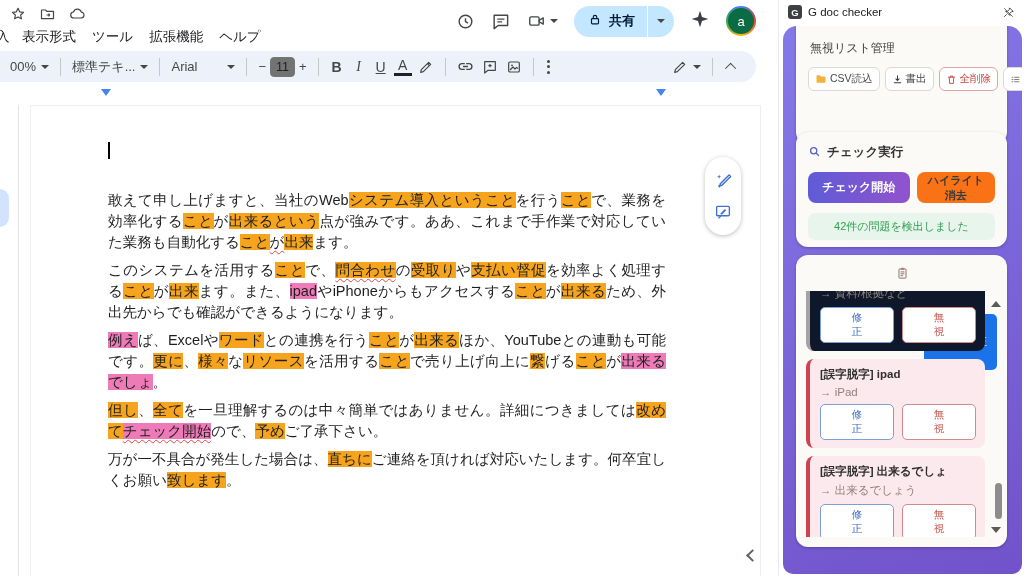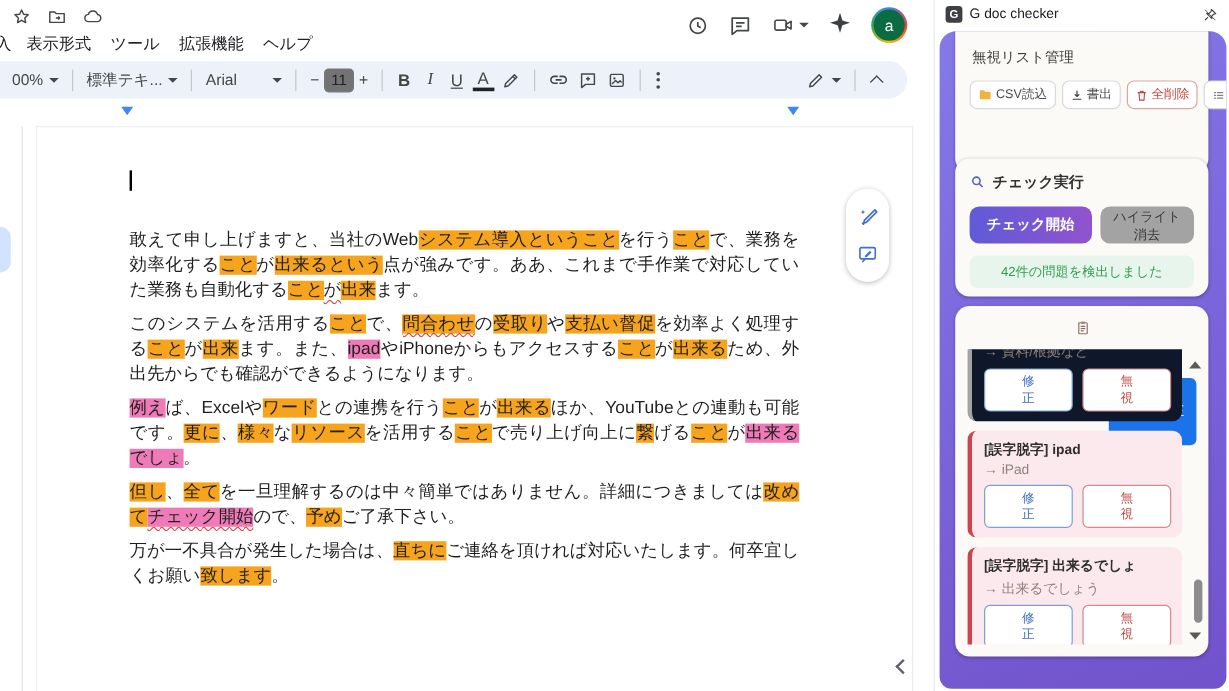--- a/index.html
+++ b/index.html
@@ -97,22 +97,22 @@
       border-radius:6px;font-size:10.5px;color:#4a4a4a;padding:4px 6px;cursor:pointer;
       font-family:inherit;white-space:nowrap;}
   .ig-btn.danger{border-color:#ddA6a2;color:#c2453c;}
   .ig-btn svg{display:block;}
 
   .card-check{top:106px;height:115px;padding:12px 12px 0;}
   .sec-head{display:flex;align-items:center;gap:6px;font-size:12.5px;font-weight:bold;color:#333;}
   .check-btns{display:flex;gap:7px;margin-top:11px;justify-content:flex-end;}
   .btn-start{flex:1.35;height:31px;border:none;border-radius:8px;color:#fff;font-size:12px;font-weight:bold;
       background:linear-gradient(90deg,#5f5bd8,#9153cc);cursor:pointer;font-family:inherit;}
-  .btn-clear{flex:1;height:31px;border:none;border-radius:8px;background:#a3a3a3;color:#3a3a3a;
-      font-size:11px;font-weight:normal;cursor:pointer;font-family:inherit;}
+  .btn-clear{flex:1;height:31px;border:none;border-radius:8px;background:#f97316;color:#3a3a3a;
+      font-size:11px;font-weight:bold;cursor:pointer;font-family:inherit;}
   .check-status{margin-top:10px;height:27px;background:#e7f5ec;border-radius:7px;display:flex;
       align-items:center;justify-content:center;font-size:11px;color:var(--green,#2f9e50);}
 
   .card-results{top:229px;height:292px;padding:11px 10px 0 12px;}
   .res-head{display:flex;align-items:center;gap:6px;flex-direction:column;}
   .res-title{font-size:13px;font-weight:bold;color:#2f2f2f;}
   .btn-fixall{margin-left:auto;background:var(--blue,#1a73e8);color:#fff;border:none;border-radius:5px;
       font-size:10.5px;padding:21px 10px;cursor:pointer;font-family:inherit;}
   .res-list{position:absolute;left:10px;right:22px;top:36px;bottom:10px;overflow:hidden;}
   .result-card{border-radius:8px;padding:8px 9px 8px 10px;margin-bottom:8px;position:relative;}
@@ -180,20 +180,34 @@
             <path d="M8 9h9M8 12.5h6"></path>
           </svg>
       </span>
       <span class="ta-icon">
         <svg width="21" height="18" viewBox="0 0 24 24" fill="none" stroke="#444746" stroke-width="1.8" stroke-linejoin="round">
             <rect x="3" y="6.5" width="12.5" height="11" rx="2"></rect>
             <path d="M15.5 11l5.5-3.2v8.4L15.5 13z"></path>
           </svg>
         <span class="caret-down"></span>
       </span>
+      <div class="share-pill">
+        <div class="share-main">
+          <span>
+            <svg width="14" height="15" viewBox="0 0 24 24" fill="none" stroke="#001d35" stroke-width="2">
+                <rect x="6" y="10.5" width="12" height="9" rx="1.5"></rect>
+                <path d="M9 10.5V8a3 3 0 016 0v2.5"></path>
+              </svg>
+          </span>
+          <span>共有</span>
+        </div>
+        <div class="share-caret">
+          <span class="caret-down"></span>
+        </div>
+      </div>
       <span>
         <svg width="20" height="20" viewBox="0 0 24 24" fill="#3c4043">
             <path d="M12 2l2.4 7.6L22 12l-7.6 2.4L12 22l-2.4-7.6L2 12l7.6-2.4z"></path>
           </svg>
       </span>
       <div class="avatar-ring">
         <div class="avatar">a</div>
       </div>
     </div>
 

